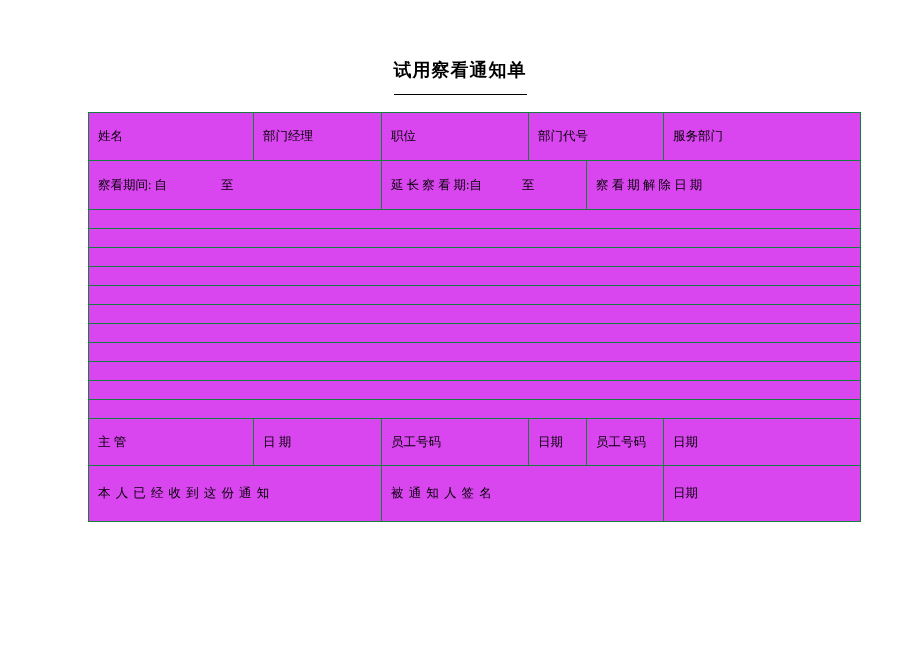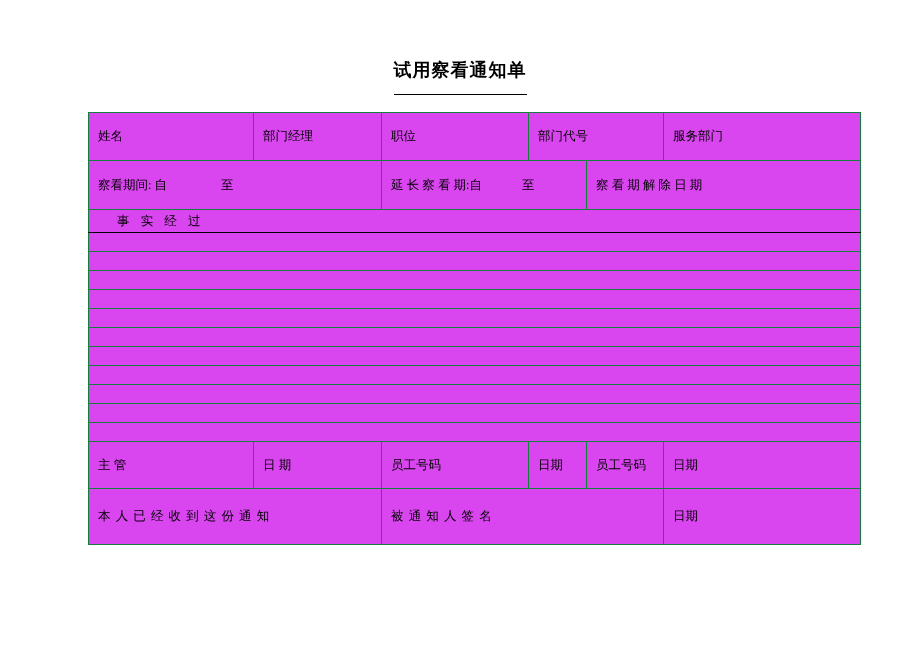--- a/index.html
+++ b/index.html
@@ -108,23 +108,20 @@
         <td colspan="2">部门代号</td>
         <td>服务部门</td>
       </tr>
 
       <tr class="r-period">
         <td colspan="3"><span>察看期间: 自</span><span class="gap-sm"></span><span>至</span></td>
         <td colspan="3"><span>延 长 察 看 期:自</span><span class="gap-md"></span><span>至</span></td>
         <td colspan="2">察 看 期 解 除 日 期</td>
       </tr>
 
-      <tr class="r-facts">
-        <td colspan="8" class="sp3">事 实 经 过</td>
-      </tr>
 
       <tr class="r-blank">
           <td colspan="8"></td>
         </tr>
         <tr class="r-blank">
           <td colspan="8"></td>
         </tr>
         <tr class="r-blank">
           <td colspan="8"></td>
         </tr>

